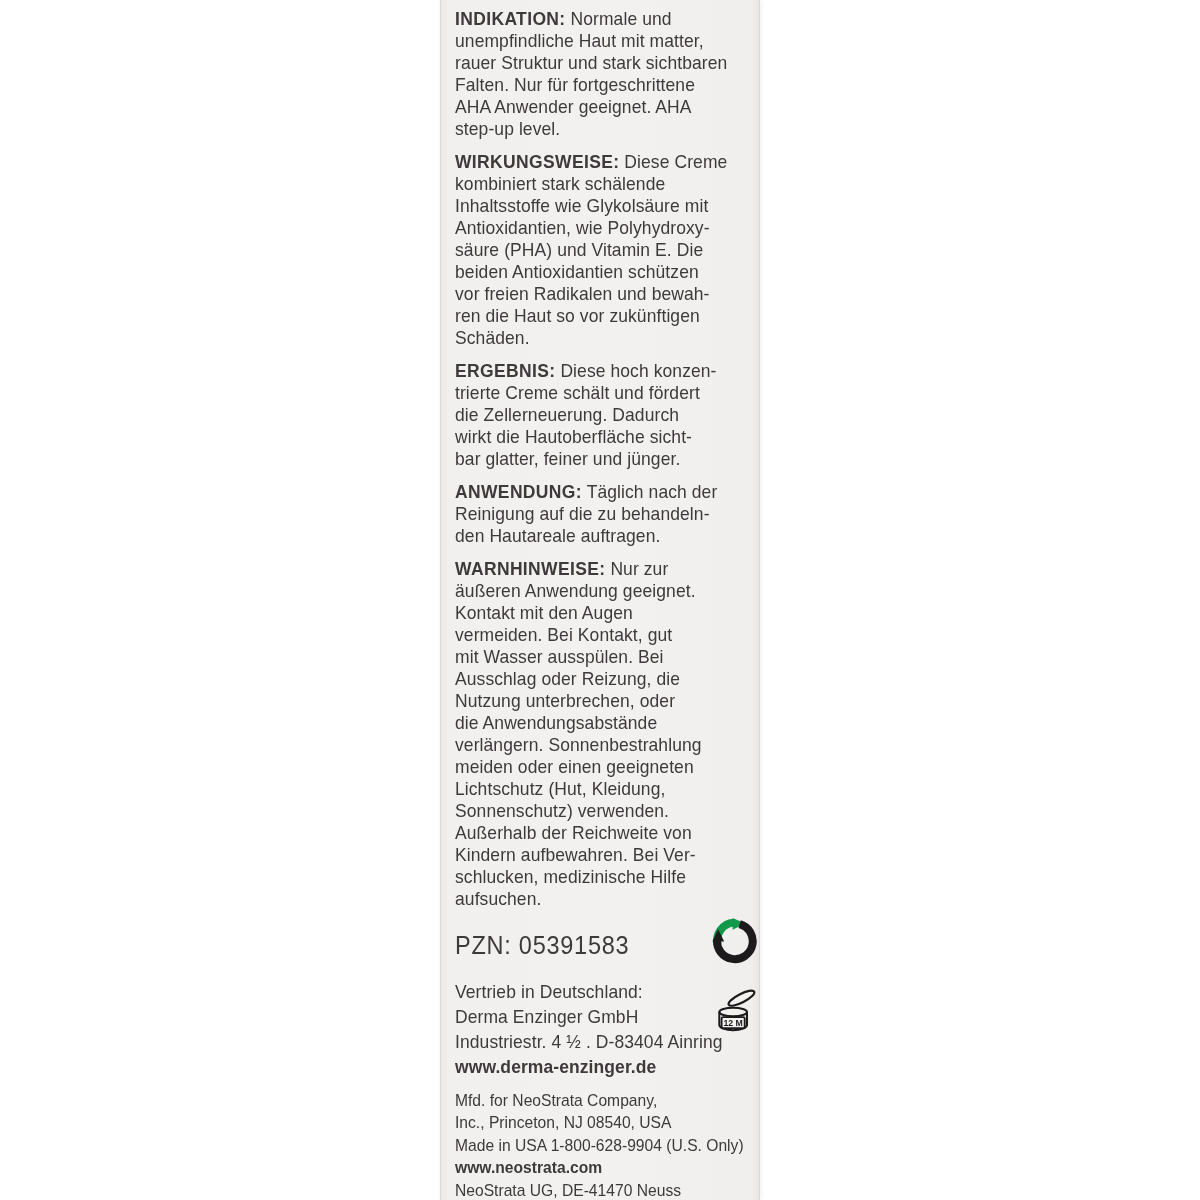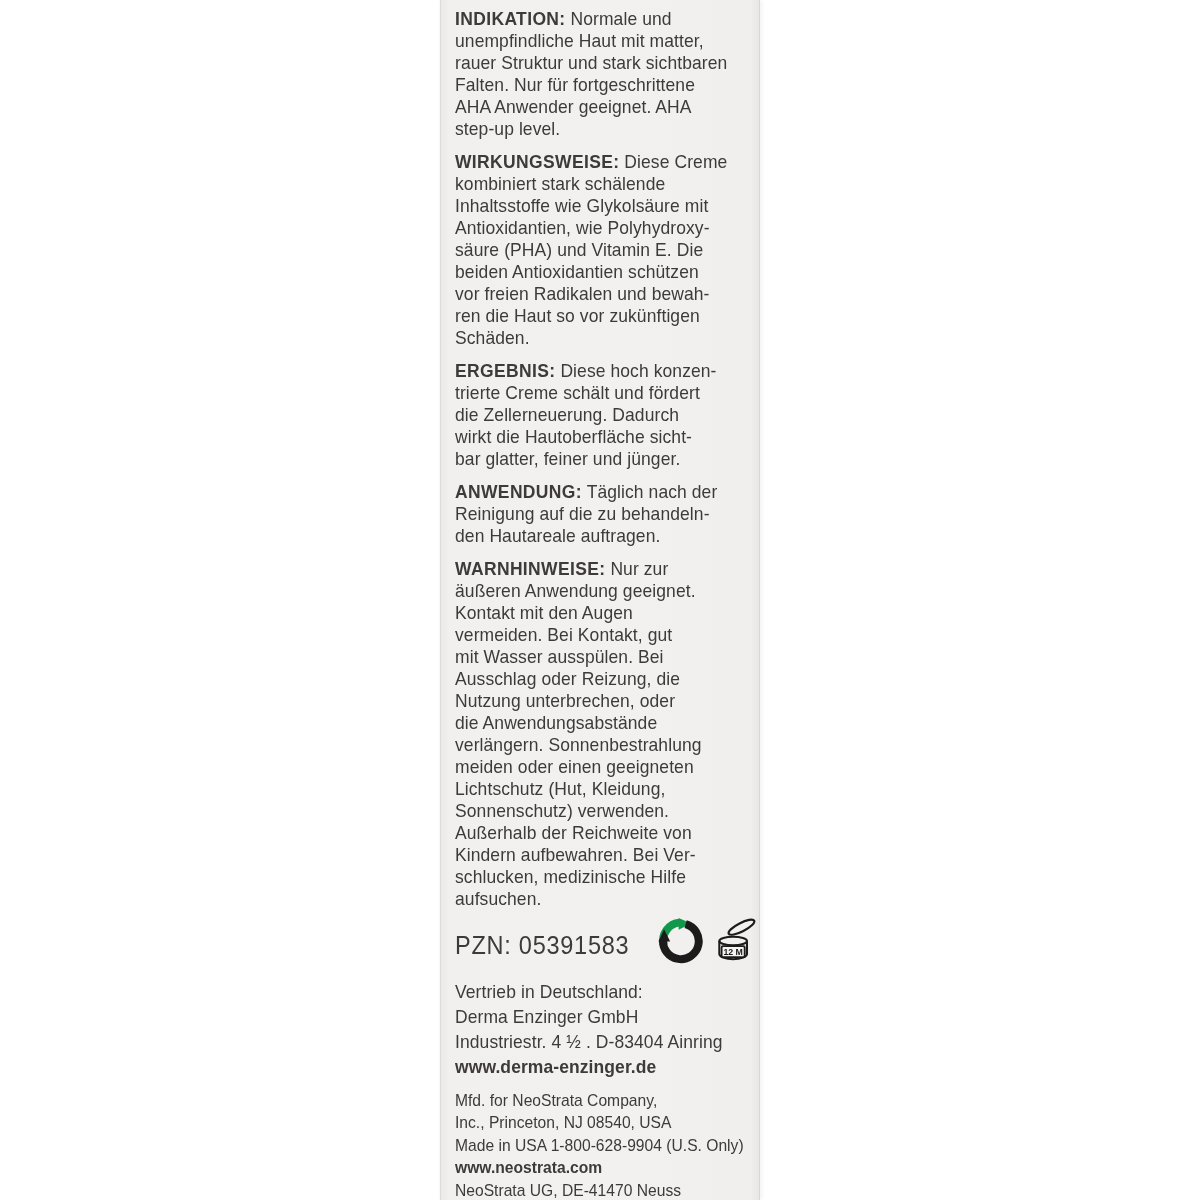--- a/index.html
+++ b/index.html
@@ -29,21 +29,21 @@
   .ln{
     font-size:19px;line-height:22px;white-space:nowrap;
     letter-spacing:0.1px;
   }
   .hd{font-weight:700;letter-spacing:0.4px;}
   .pzn-row{position:relative;height:48px;margin-top:0;}
   .pzn{
     display:inline-block;font-size:25px;letter-spacing:0.8px;
     line-height:48px;transform:scaleX(0.94);transform-origin:0 50%;
   }
-  .icon-strip{position:absolute;right:0;top:-4px;display:flex;align-items:flex-start;gap:7px;}
+  .icon-strip{position:absolute;right:0;top:-4px;display:flex;align-items:flex-start;gap:24px;flex-direction:column;}
   .dist{margin-top:10px;}
   .dist .ln{line-height:25px;}
   .mfr{margin-top:11px;}
   .mfr .ln{font-size:17px;line-height:22.4px;letter-spacing:0;}
   .b{font-weight:700;}
   .u{display:inline-block;border-bottom:2px solid currentColor;padding-bottom:1px;}
   svg text{font-family:"Liberation Sans", sans-serif;}
 </style>
 </head>
 <body>

